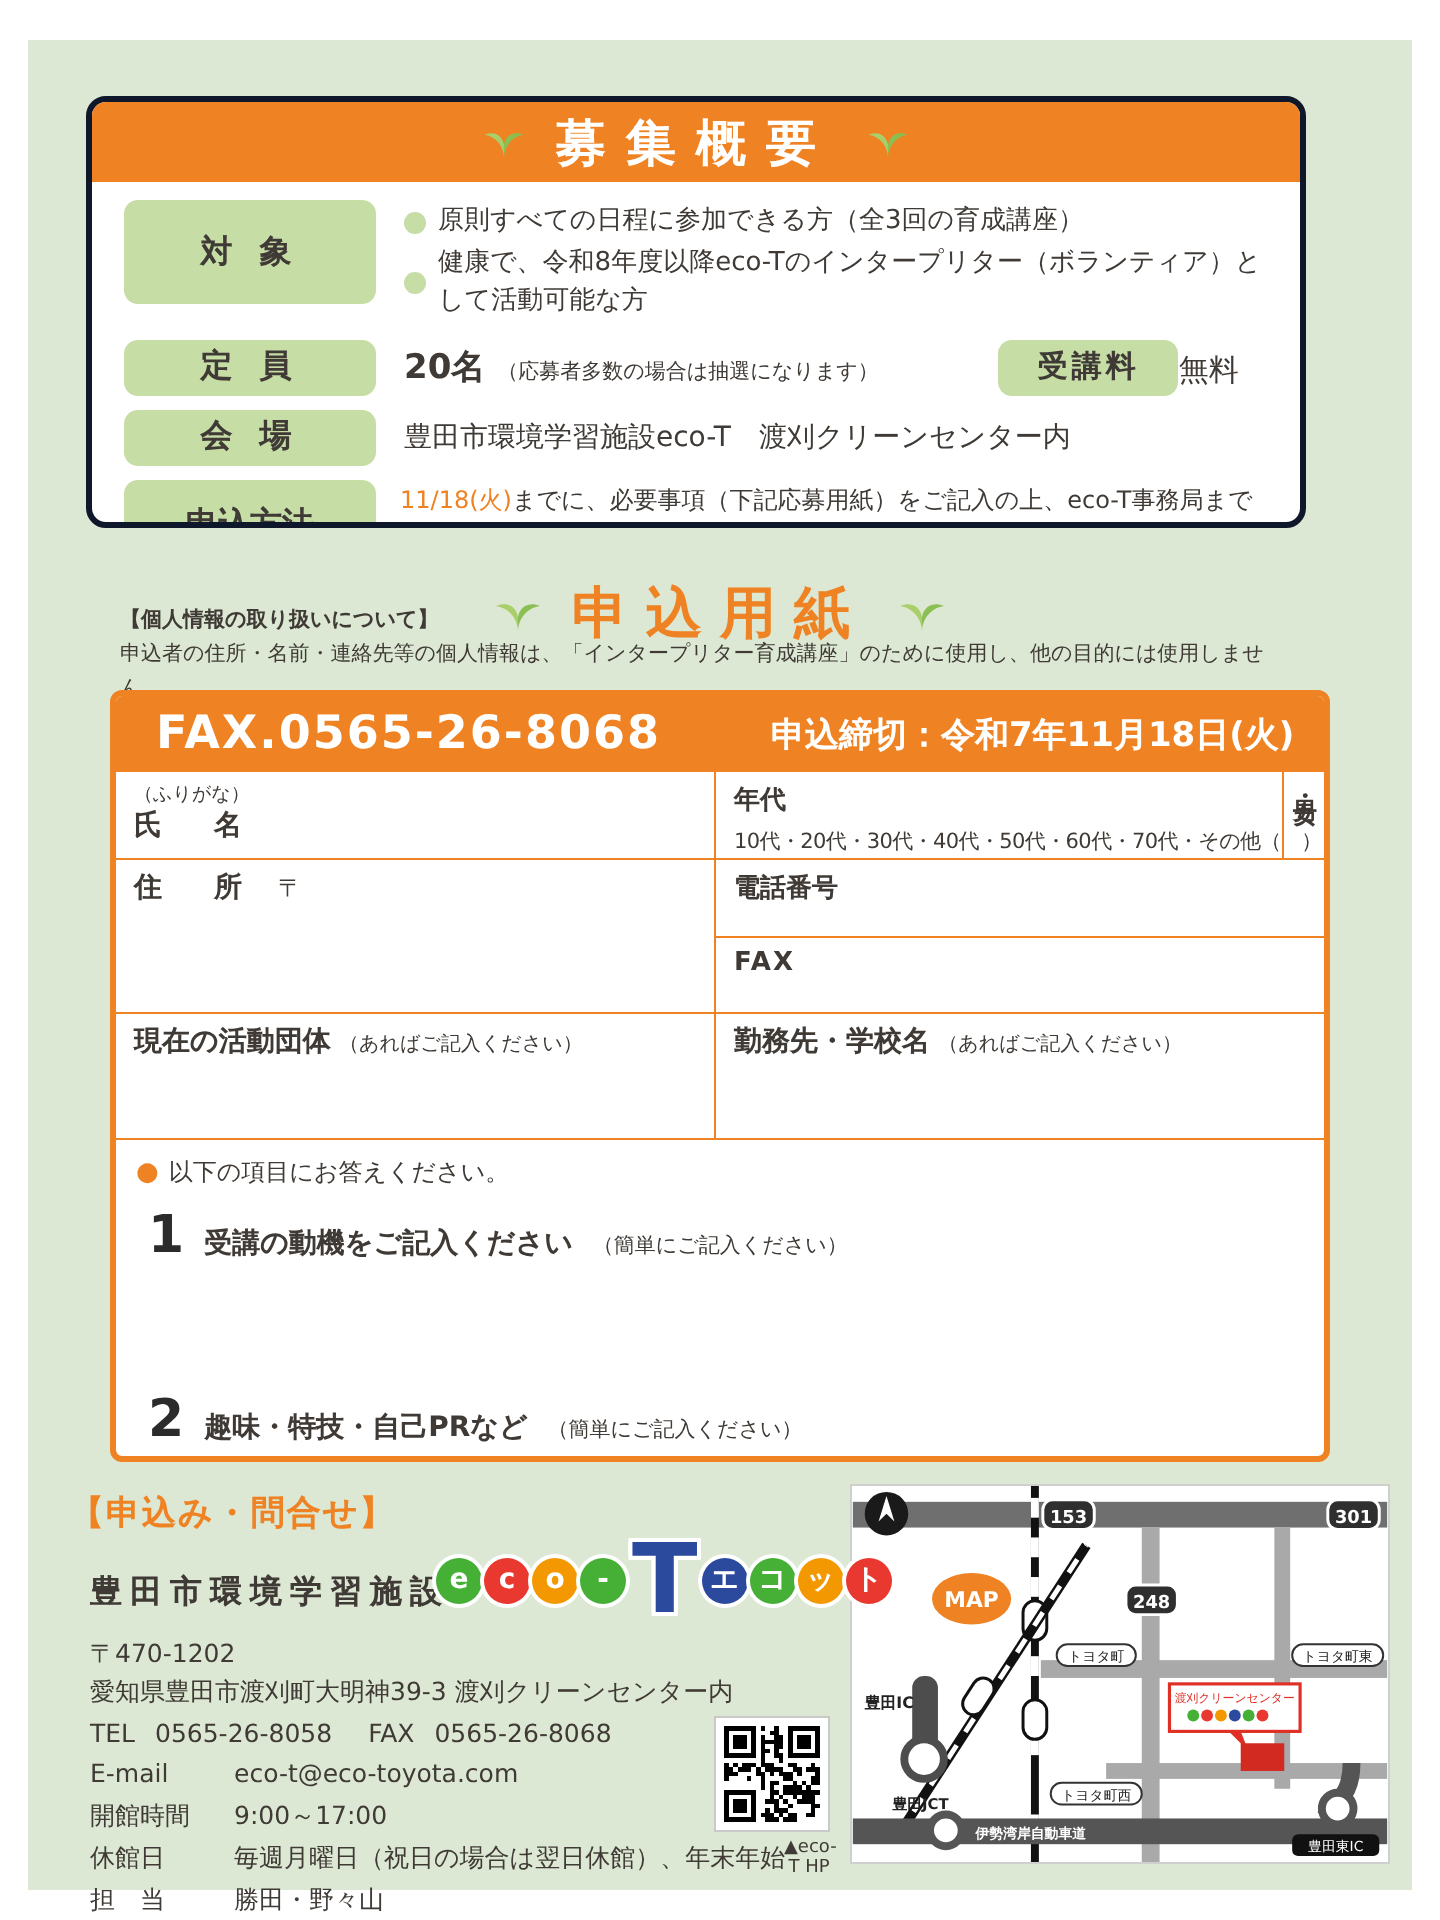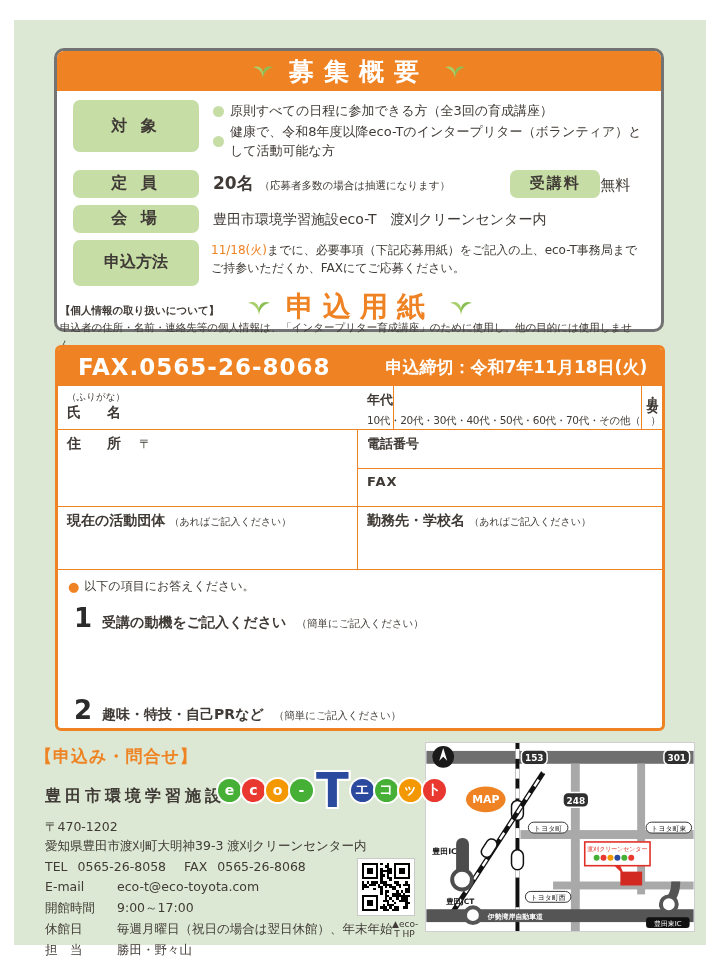--- a/index.html
+++ b/index.html
@@ -1,22 +1,22 @@
 <!DOCTYPE html>
 <html><head>
 <meta charset="utf-8">
 <style>
   * { margin:0; padding:0; box-sizing:border-box; }
   html,body { width:720px; height:960px; background:#ffffff;
     font-family:"DejaVu Sans", sans-serif; color:#3f3a35; position:relative; }
   .page-bg { position:absolute; left:14px; top:20px; width:692px; height:925px; background:#dce8d3; }
 
   
-  .recruit-box { position:absolute; left:54px; top:48px; width:610px; height:284px;
-    background:#ffffff; border:3px solid #737373; border-radius:10px; overflow:hidden; }
+  .recruit-box { position:absolute; left:43px; top:48px; width:610px; height:216px;
+    background:#ffffff; border:3px solid #0f172a; border-radius:10px; overflow:hidden; }
   .recruit-header { height:40px; background:#ef8222; display:flex; align-items:center; justify-content:center; gap:14px; }
   .recruit-header h1 { color:#ffffff; font-size:25px; font-weight:bold; letter-spacing:10px; }
   .recruit-body { padding:9px 12px 6px 16px; }
   .r-row { display:flex; align-items:flex-start; margin-bottom:7px; }
   .g-label { background:#c6dda6; border-radius:7px; width:126px; min-height:28px; flex:0 0 126px;
     display:flex; align-items:center; justify-content:center; font-weight:bold; font-size:16px;
     letter-spacing:4px; color:#3f3a35; padding:2px 0; }
   .g-label.tall { min-height:52px; }
   .r-content { padding-left:14px; font-size:13px; line-height:1.45; padding-top:2px; }
   .bullet-line { display:flex; align-items:center; gap:6px; margin-bottom:2px; }
@@ -39,21 +39,21 @@
 
   
   .form-box { position:absolute; left:55px; top:345px; width:610px; height:386px;
     background:#ffffff; border:3px solid #ef8222; border-radius:6px; overflow:hidden; }
   .fax-bar { height:38px; background:#ef8222; display:flex; align-items:center; color:#fff; }
   .fax-num { font-size:23px; font-weight:bold; letter-spacing:1px; padding-left:20px; }
   .deadline { font-size:17px; font-weight:bold; margin-left:55px; }
   .grid { position:relative; width:604px; height:342px; }
   .cell { position:absolute; padding:5px 9px; font-size:13px; }
   .bR { border-right:1px solid #ef8222; } .bB { border-bottom:1px solid #ef8222; }
-  .c-name      { left:0;     top:0;     width:336px; height:44px; }
+  .c-name      { left:0;     top:0;     width:300px; height:44px; }
   .c-age       { left:300px; top:0;     width:284px; height:44px; }
   .c-gender    { left:584px; top:0;     width:20px;  height:44px; padding:4px 0; text-align:center; }
   .c-address   { left:0;     top:44px;  width:300px; height:77px; }
   .c-phone     { left:300px; top:44px;  width:304px; height:39px; }
   .c-fax       { left:300px; top:83px;  width:304px; height:38px; }
   .c-activity  { left:0;     top:121px; width:300px; height:63px; }
   .c-workplace { left:300px; top:121px; width:304px; height:63px; }
   .c-questions { left:0;     top:184px; width:604px; height:158px; padding:8px 10px; }
   .furi { font-size:9.5px; }
   .f-label { font-weight:bold; letter-spacing:6px; font-size:14px; }

